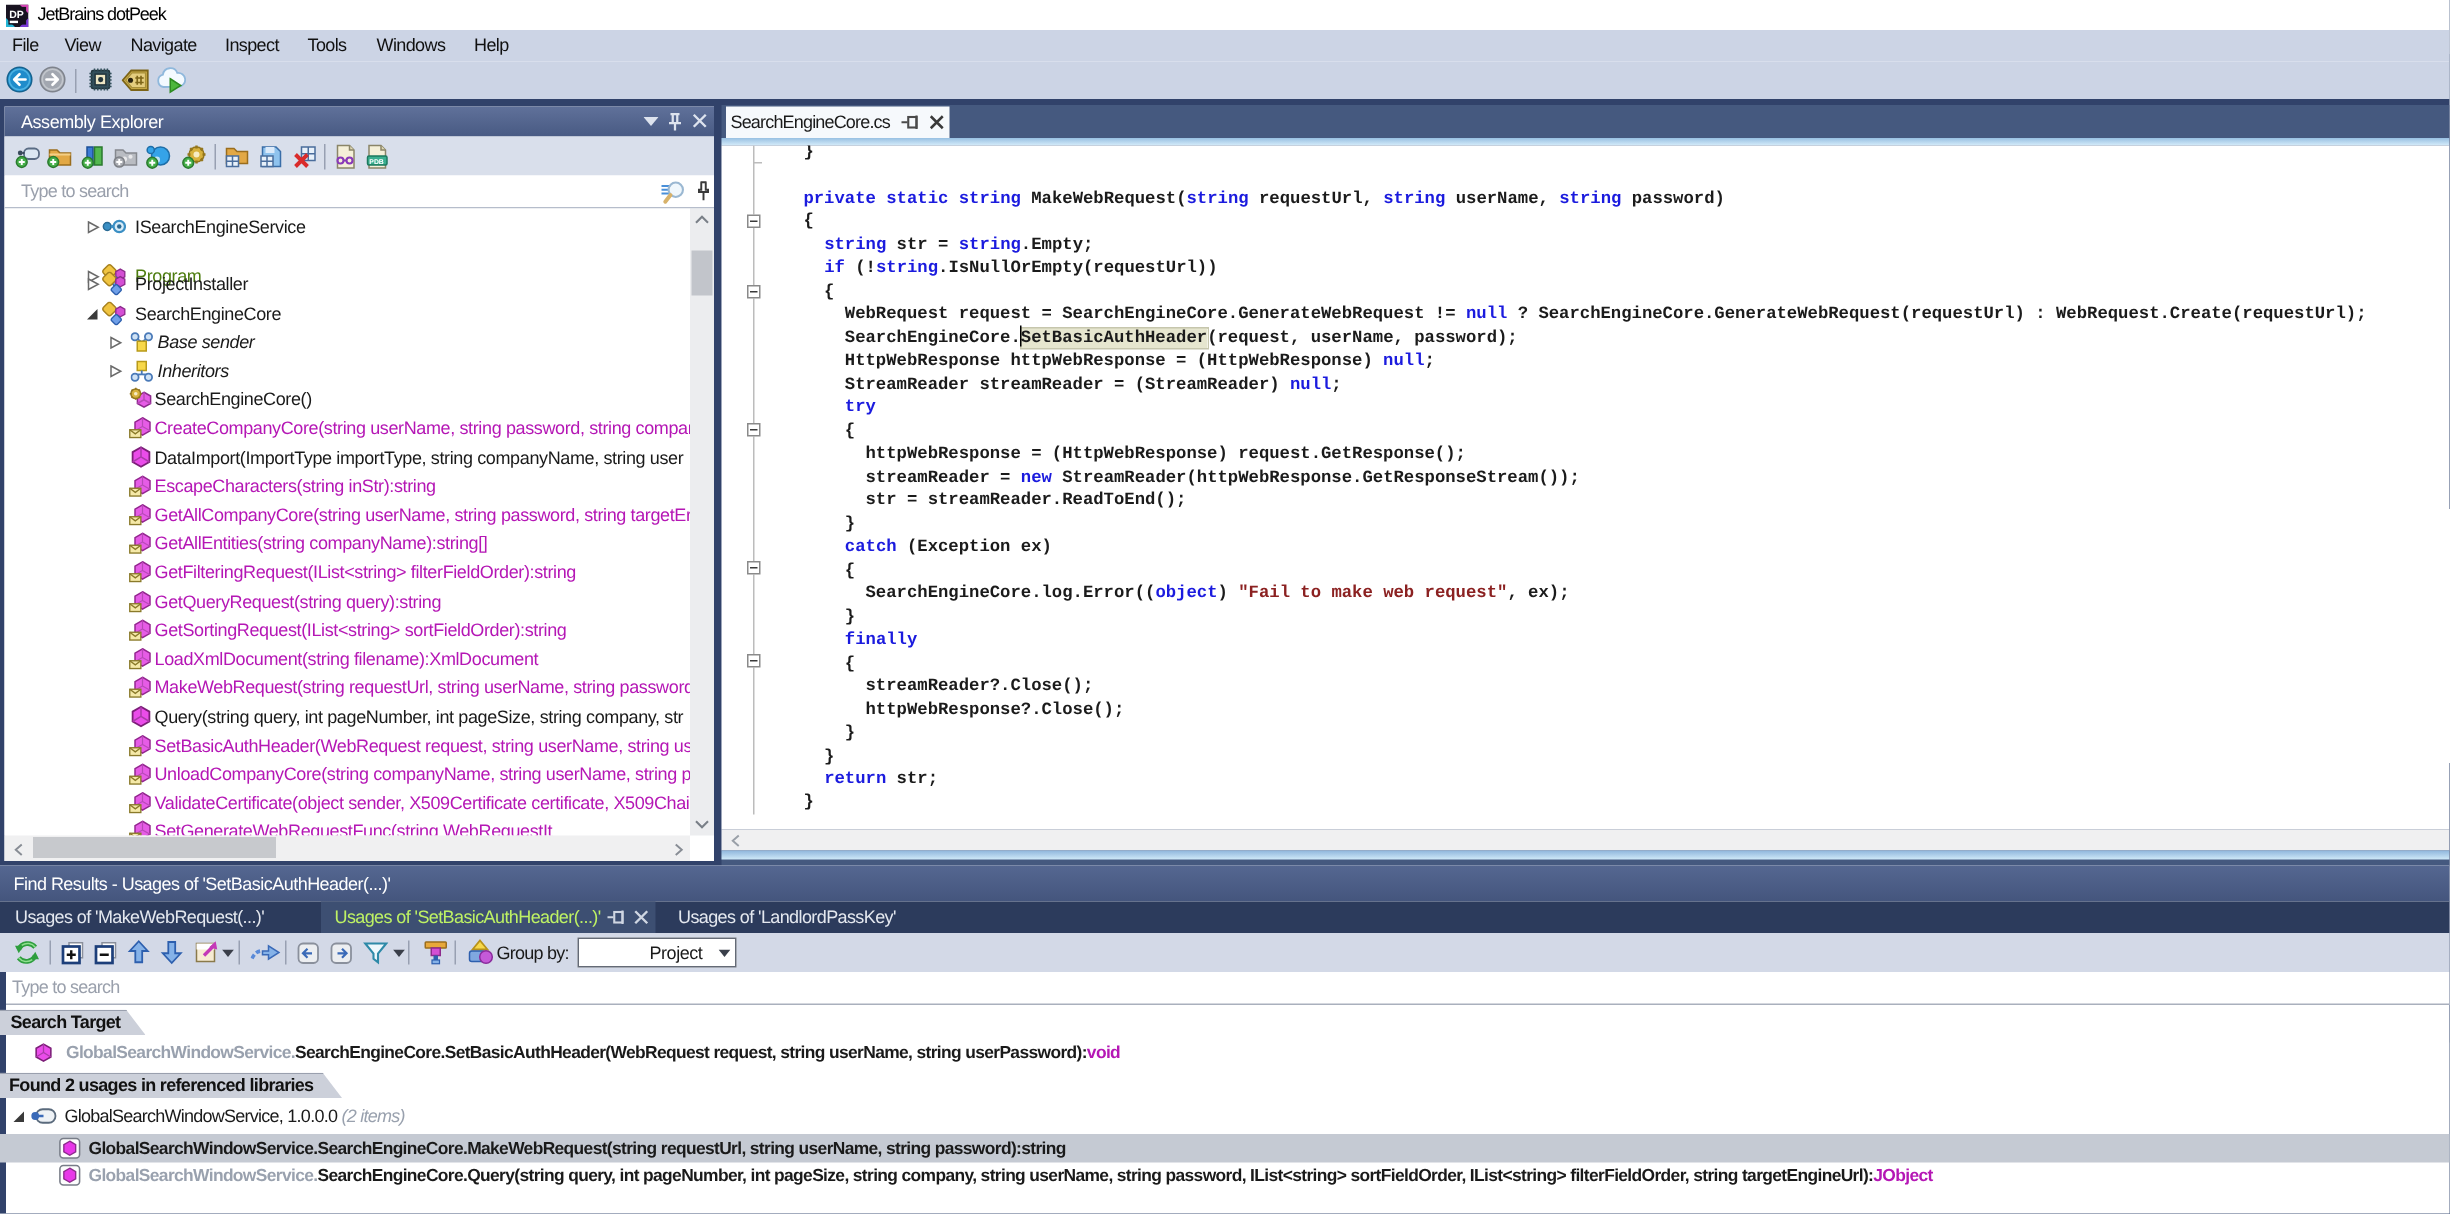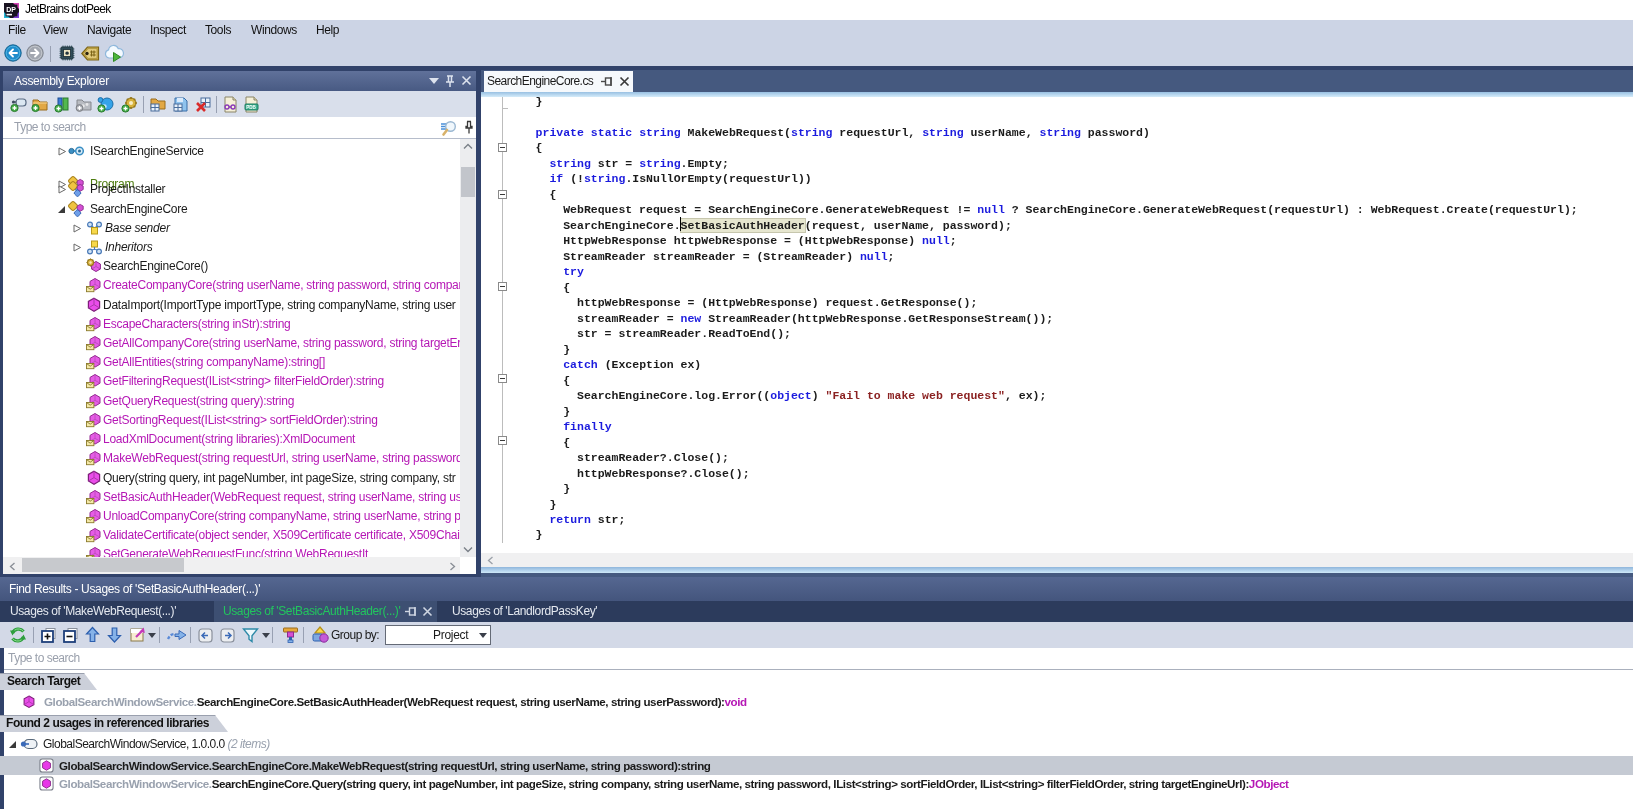--- a/index.html
+++ b/index.html
@@ -338,21 +338,21 @@
       <div class="trow" style="top:271.9px">
           <svg class="ic" style="left:83px;top:1px" width="16" height="16">
             <use href="#hexm"></use>
           </svg>
           <span style="position:absolute;left:100px" class="mag">GetSortingRequest(IList&lt;string&gt; sortFieldOrder):string</span>
         </div>
       <div class="trow" style="top:291.1px">
           <svg class="ic" style="left:83px;top:1px" width="16" height="16">
             <use href="#hexm"></use>
           </svg>
-          <span style="position:absolute;left:100px" class="mag">LoadXmlDocument(string libraries):XmlDocument</span>
+          <span style="position:absolute;left:100px" class="mag">LoadXmlDocument(string filename):XmlDocument</span>
         </div>
       <div class="trow" style="top:310.3px">
           <svg class="ic" style="left:83px;top:1px" width="16" height="16">
             <use href="#hexm"></use>
           </svg>
           <span style="position:absolute;left:100px" class="mag">MakeWebRequest(string requestUrl, string userName, string password)</span>
         </div>
       <div class="trow" style="top:329.5px">
           <svg class="ic" style="left:83px;top:1px" width="16" height="16">
             <use href="#hexp"></use>
@@ -461,21 +461,21 @@
           <path d="M5.5 1 L1.5 4.5 L5.5 8" stroke="#9aa0a8" stroke-width="1.3" fill="none"></path>
         </svg>
     </div>
     <div class="abs" id="edstrip"></div>
   </div>
   <div class="abs" id="fr">
     <div class="abs" id="frhdr"><span style="padding-left:9px">Find Results - Usages of 'SetBasicAuthHeader(...)'</span></div>
     <div class="abs" id="frtabs">
       <span style="position:absolute;left:10px;top:0;line-height:21px;color:#e4e8ef;">Usages of 'MakeWebRequest(...)'</span>
       <div class="abs" style="left:214px;top:0;width:223px;height:21px;background:#3d4f72;">
-        <span style="position:absolute;left:9px;top:0;line-height:21px;color:#22c55e;">Usages of 'SetBasicAuthHeader(...)'</span>
+        <span style="position:absolute;left:9px;top:0;line-height:21px;color:#bef264;">Usages of 'SetBasicAuthHeader(...)'</span>
         <svg class="ic" style="left:190px;top:5px" width="13" height="11" viewBox="0 0 13 11">
             <path d="M1 5.5 h4" stroke="#cfd6e2" stroke-width="1.4"></path>
             <rect x="5.5" y="2" width="5.5" height="7" fill="none" stroke="#cfd6e2" stroke-width="1.4"></rect>
             <path d="M11 1 v9" stroke="#cfd6e2" stroke-width="1.4"></path>
           </svg>
         <svg class="ic" style="left:208px;top:5px" width="11" height="11" viewBox="0 0 11 11">
             <path d="M1.5 1.5 L9.5 9.5 M9.5 1.5 L1.5 9.5" stroke="#cfd6e2" stroke-width="1.6"></path>
           </svg>
       </div>
       <span style="position:absolute;left:452px;top:0;line-height:21px;color:#e4e8ef;">Usages of 'LandlordPassKey'</span>

